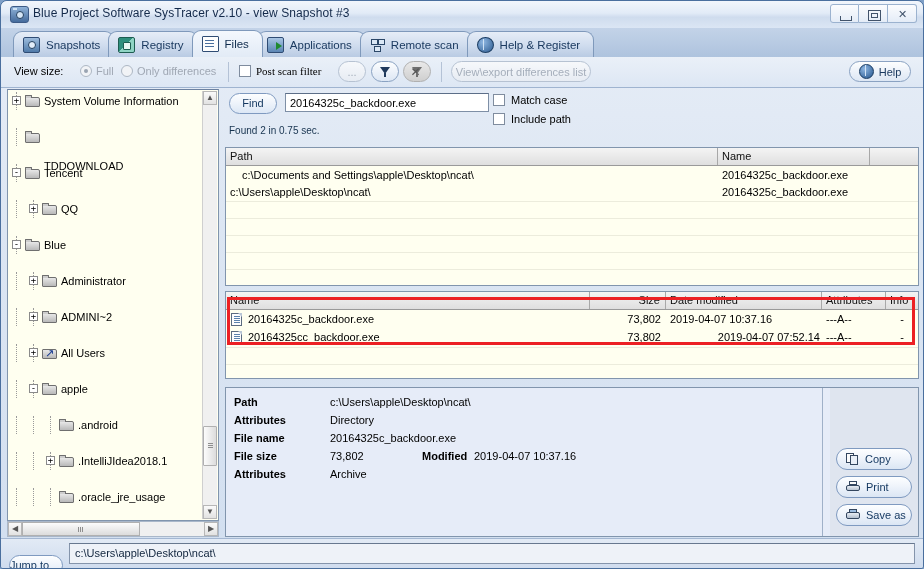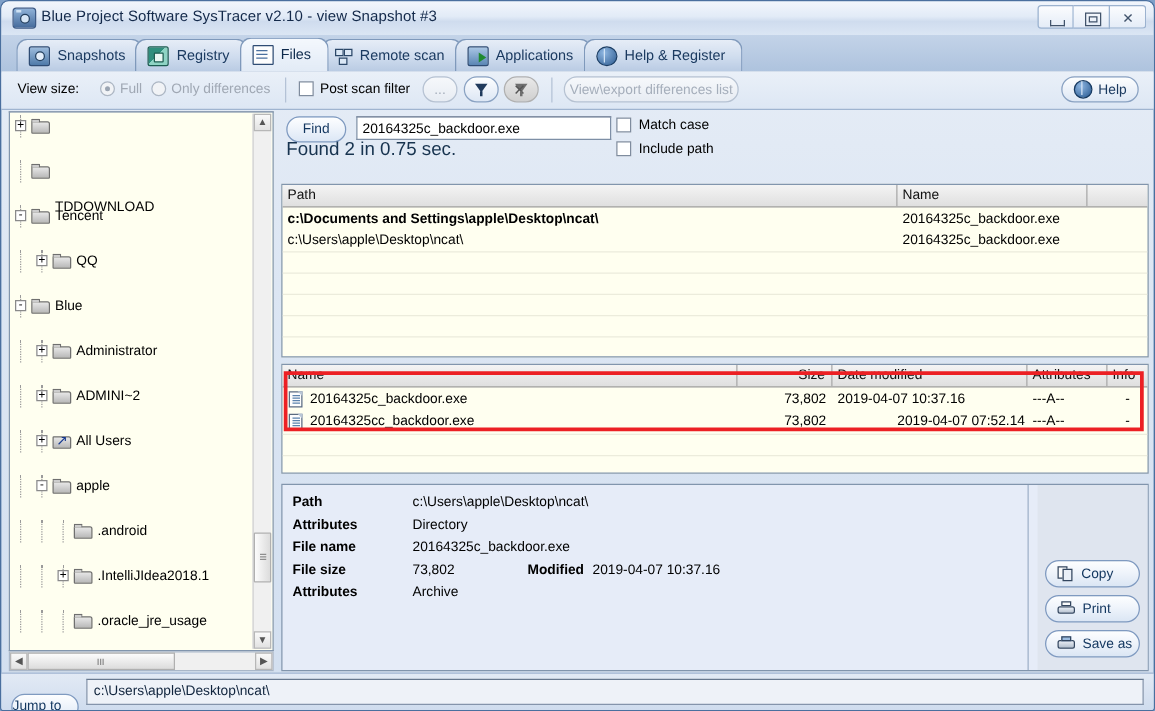--- a/index.html
+++ b/index.html
@@ -207,21 +207,21 @@
     position:absolute;left:4px;top:4px;width:48px;height:21px;box-sizing:border-box;
     border:1px solid #7f9ac0;border-radius:11px;
     background:linear-gradient(180deg,#fdfeff 0%,#eff4fb 45%,#dce7f5 100%);
     font-size:11px;color:#12365f;text-align:center;line-height:19px;
   }
   .findinput{
     position:absolute;left:60px;top:4px;width:204px;height:19px;box-sizing:border-box;
     border:1px solid #7e8fa6;border-top-color:#5c6e88;background:#fff;
     font-size:11px;line-height:17px;padding-left:4px;color:#000;
   }
-  .foundtext{position:absolute;left:4px;top:22px;font-size:15px;color:#17334f;}
+  .foundtext{position:absolute;left:4px;top:36px;font-size:10px;color:#17334f;}
 
   .listpanel{
     position:absolute;box-sizing:border-box;
     background:#fffff0;border:1px solid #8195ad;overflow:hidden;
   }
   .lhead{
     position:absolute;left:0;top:0;width:100%;height:17px;
     background:linear-gradient(180deg,#f4f4f4,#dfdfdf);
     border-bottom:1px solid #9a9a9a;
   }
@@ -316,45 +316,45 @@
       </div>
       <div class="tab">
         <span class="tico ico-reg"></span>
         <span>Registry</span>
       </div>
       <div class="tab active">
         <span class="tico ico-file"></span>
         <span>Files</span>
       </div>
       <div class="tab">
+        <span class="tico ico-app"></span>
+        <span>Applications</span>
+      </div>
+      <div class="tab">
         <span class="tico ico-net">
             <i></i>
           </span>
         <span>Remote scan</span>
-      </div>
-      <div class="tab">
-        <span class="tico ico-app"></span>
-        <span>Applications</span>
       </div>
       <div class="tab">
         <span class="tico ico-help"></span>
         <span>Help &amp; Register</span>
       </div>
     </div>
   </div>
 
   <div class="toolbar">
     <span class="tb-label" style="left:13px;">View size:</span>
     <span class="radio checked" style="left:79px;"></span>
     <span class="tb-label dimtext" style="left:95px;">Full</span>
     <span class="radio" style="left:120px;"></span>
     <span class="tb-label dimtext" style="left:136px;">Only differences</span>
     <span class="vsep" style="left:227px;"></span>
     <span class="chk" style="left:238px;top:8px;"></span>
-    <span class="tb-label" style="left:255px;">Post scan filter</span>
+    <span class="tb-label" style="left:255px;font-family:Liberation Serif, serif;">Post scan filter</span>
     <span class="rbtn dim" style="left:337px;top:4px;width:28px;">...</span>
     <span class="rbtn" style="left:370px;top:4px;width:28px;">
         <span class="funnel"></span>
       </span>
     <span class="rbtn gray" style="left:402px;top:4px;width:28px;">
         <span class="funnel g">
           <span class="xmark">✕</span>
         </span>
       </span>
     <span class="vsep" style="left:440px;"></span>
@@ -364,20 +364,21 @@
       <span>Help</span>
     </span>
   </div>
 
   <div class="treepanel">
     <div class="tree" id="tree-root">
         <div class="tnode" style="top: 0px; position: relative;">
           <span class="dots" style="left: 8px;"></span>
           <span class="exp" style="left: 4px;">+</span>
           <span class="folder" style="left: 17px;"></span>
+          <span class="tlabel" style="left: 36px;">System Volume Information</span>
         </div>
         <div class="tnode" style="top: 18px; position: relative;">
           <span class="dots" style="left: 8px;"></span>
           <span class="folder" style="left: 17px;"></span>
           <span class="tlabel" style="left: 36px; margin-top: 29px;">TDDOWNLOAD</span>
         </div>
         <div class="tnode" style="top: 36px; position: relative;">
           <span class="dots" style="left: 8px;"></span>
           <span class="exp" style="left: 4px;">-</span>
           <span class="folder" style="left: 17px;"></span>
@@ -471,21 +472,21 @@
       <span style="position:absolute;left:286px;top:24px;font-size:11px;">Include path</span>
     </div>
 
     <div class="listpanel" style="left:0;top:58px;width:694px;height:139px;">
       <div class="lhead">
         <div class="lhcell" style="left:0;width:492px;">Path</div>
         <div class="lhcell" style="left:492px;width:152px;">Name</div>
         <div class="lhcell" style="left:644px;width:48px;border-right:none;"></div>
       </div>
       <div class="lrow" style="top:19px;">
-        <div class="lcell" style="left:4px;width:486px;font-weight:bold;">c:\Documents and Settings\apple\Desktop\ncat\</div>
+        <div class="lcell" style="left:16px;width:486px;">c:\Documents and Settings\apple\Desktop\ncat\</div>
         <div class="lcell" style="left:496px;width:148px;">20164325c_backdoor.exe</div>
       </div>
       <div class="lrow" style="top:36px;">
         <div class="lcell" style="left:4px;width:486px;">c:\Users\apple\Desktop\ncat\</div>
         <div class="lcell" style="left:496px;width:148px;">20164325c_backdoor.exe</div>
       </div>
       <div class="rowline" style="top:53px;"></div>
       <div class="rowline" style="top:70px;"></div>
       <div class="rowline" style="top:87px;"></div>
       <div class="rowline" style="top:104px;"></div>

